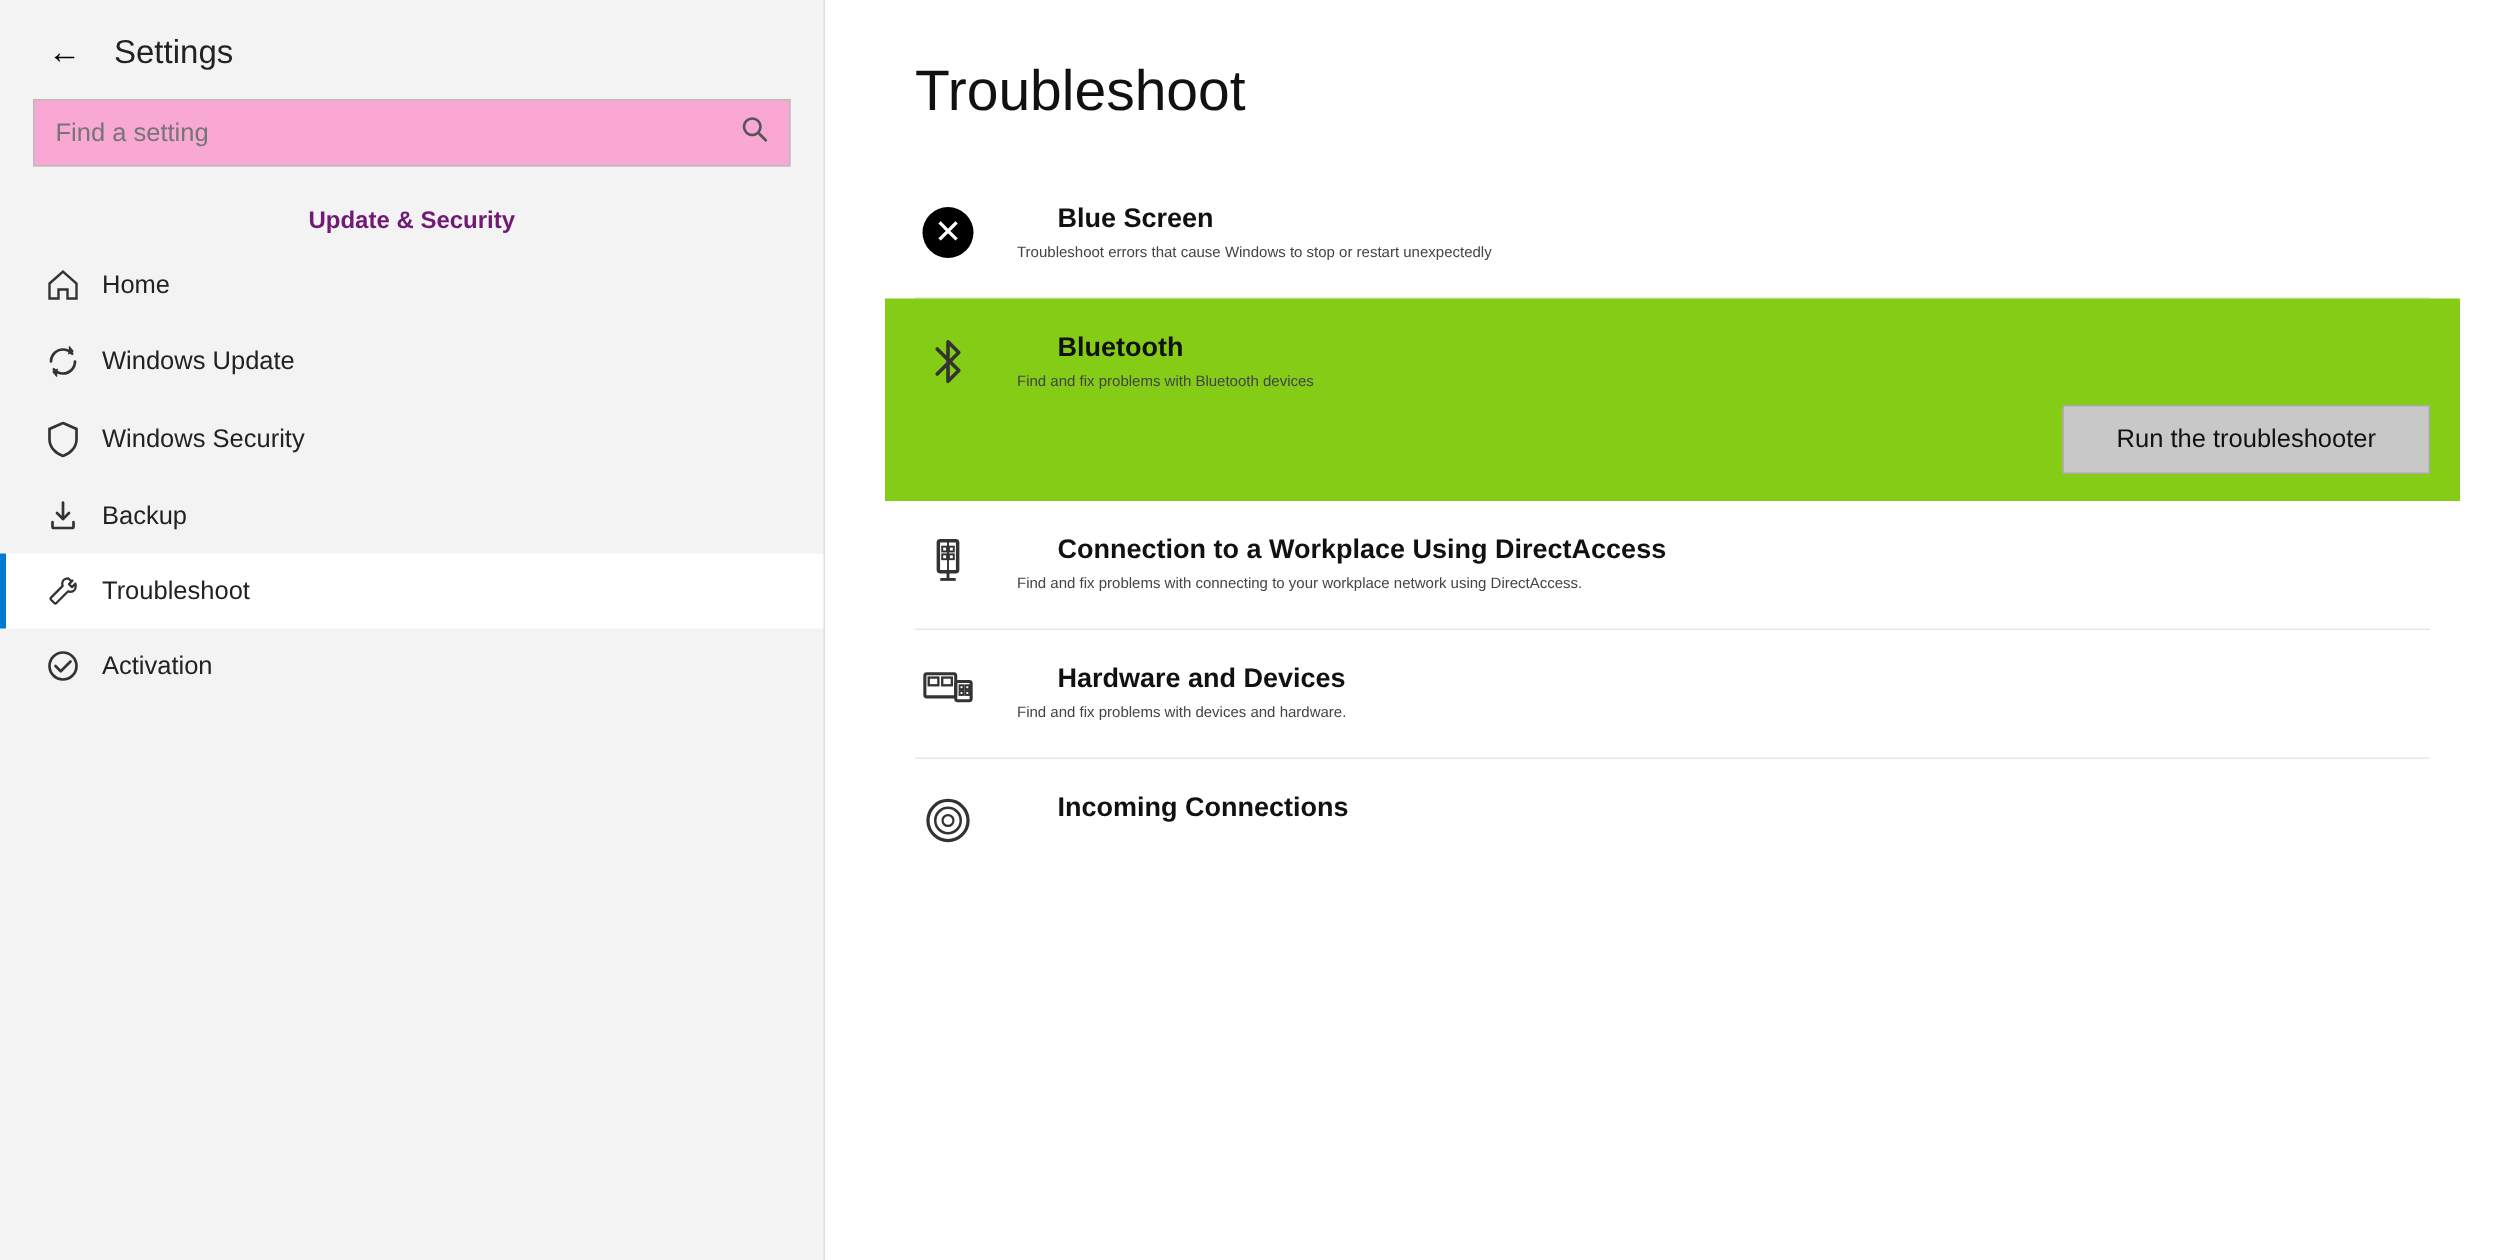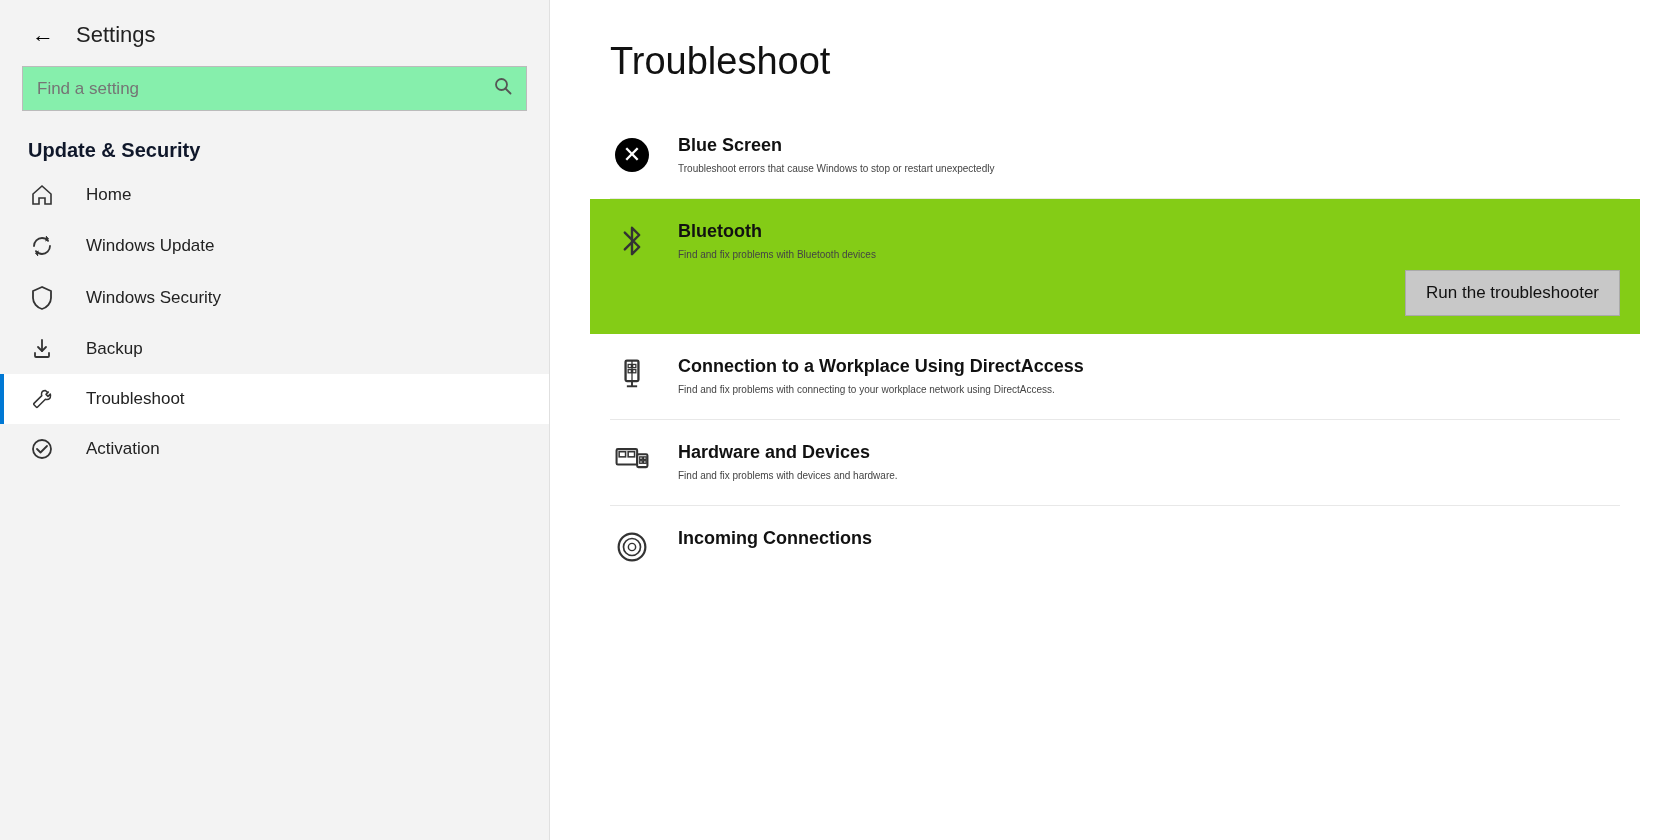--- a/index.html
+++ b/index.html
@@ -46,52 +46,53 @@
       font-size: 22px;
       font-weight: 400;
       color: #222;
     }
 
     .search-box {
       margin: 0 22px 18px 22px;
       display: flex;
       align-items: center;
       border: 1.5px solid #bbb;
-      background: #86efac;
+      background: #f9a8d4;
       padding: 10px 14px;
       gap: 10px;
     }
 
     .search-box input {
       border: none;
       outline: none;
       font-size: 17px;
       width: 100%;
       background: transparent;
       color: #555;
     }
 
     .search-icon-svg {
       color: #555;
       font-size: 18px;
       flex-shrink: 0;
     }
 
     .section-label {
-      font-size: 20px;
+      font-size: 16px;
       font-weight: 700;
-      color: #0f172a;
+      color: #701a75;
       padding: 10px 28px 8px 28px;
+      text-align: center;
     }
 
     .nav-item {
       display: flex;
       align-items: center;
       padding: 14px 28px;
-      gap: 30px;
+      gap: 12px;
       cursor: pointer;
       position: relative;
       font-size: 17px;
       color: #222;
       background: transparent;
     }
 
     .nav-item.active {
       background: #fff;
     }
@@ -162,40 +163,41 @@
       font-size: 32px;
     }
 
     .item-text {}
 
     .item-title {
       font-size: 18px;
       font-weight: 600;
       color: #111;
       margin-bottom: 5px;
+      margin-left: 27px;
     }
 
     .item-desc {
       font-size: 10px;
       color: #444;
       line-height: 1.5;
       max-width: 700px;
     }
 
     .run-btn-row {
       display: flex;
       justify-content: flex-end;
       padding: 8px 0 0 0;
       width: 100%;
     }
 
     .run-btn {
       background: #c8c8c8;
       border: 1px solid #aaa;
-      padding: 12px 20px;
+      padding: 12px 35px;
       font-size: 17px;
       cursor: pointer;
       color: #111;
       font-family: 'Segoe UI', sans-serif;
     }
   </style>
 </head>
 <body>
 
 <div class="sidebar">

